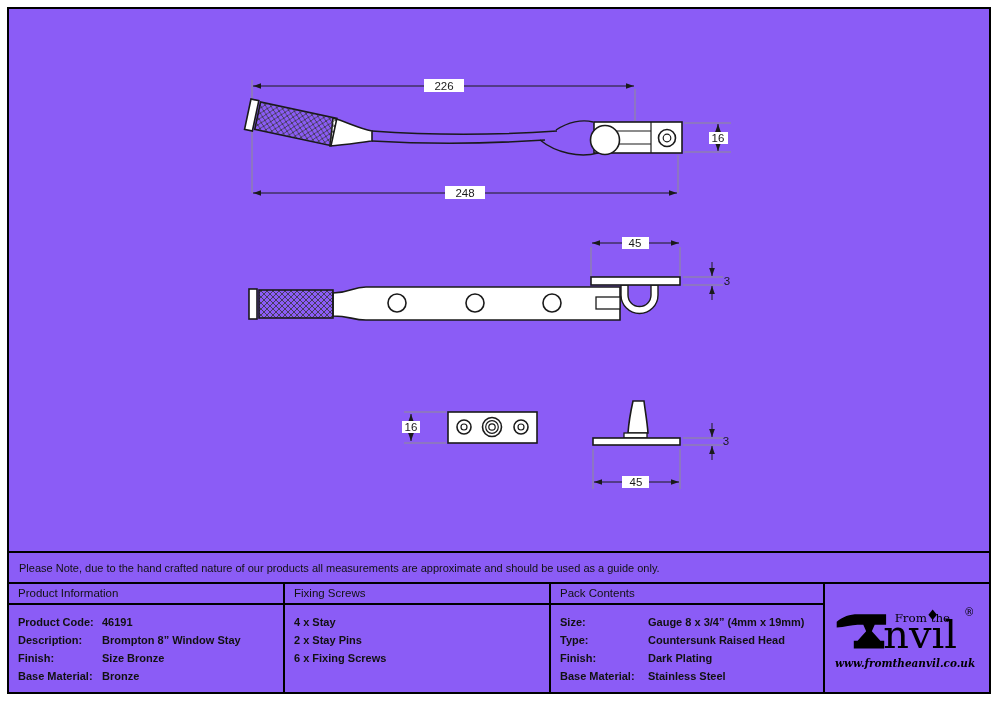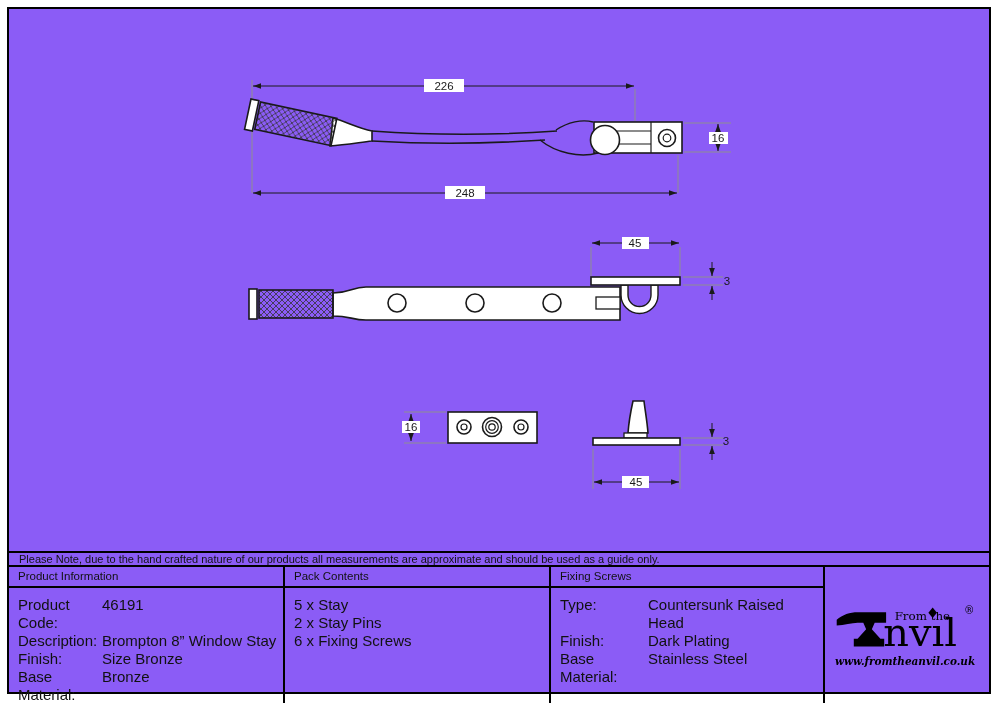--- a/index.html
+++ b/index.html
@@ -5,21 +5,21 @@
   html,body{margin:0;padding:0;background:#fff;}
   body{width:1000px;height:703px;position:relative;font-family:"Liberation Sans",sans-serif;color:#111;}
   .sheet{position:absolute;left:7px;top:7px;width:984px;height:687px;border:2px solid #000;box-sizing:border-box;display:flex;flex-direction:column;background:#8b5cf6;}
   .drawing-area{height:542px;position:relative;}
   .drawing-area svg{display:block;width:980px;height:542px;}
   .note-row{box-sizing:border-box;height:33px;border-top:2px solid #000;border-bottom:2px solid #000;display:flex;align-items:center;padding:0 10px;font-size:11px;}
   .spec-table{flex:1;display:grid;grid-template-columns:276px 266px 274px 1fr;grid-template-rows:21px 1fr;}
   .cell{box-sizing:border-box;padding:0 0 0 9px;}
   .vline{border-right:2px solid #000;}
   .th{font-size:11.5px;line-height:19px;border-bottom:2px solid #000;}
-  .td{padding-top:8px;font-size:15px;}
+  .td{padding-top:8px;font-size:11px;font-weight:bold;}
   .kv{display:grid;grid-template-columns:84px auto;line-height:18px;}
   .kv.wide{grid-template-columns:88px auto;}
   .list div{line-height:18px;}
   .logo-cell{grid-row:1/3;grid-column:4;display:flex;align-items:center;justify-content:center;}
   .dimtxt{font-family:"Liberation Sans",sans-serif;font-size:11.5px;fill:#1a1a1a;}
 </style>
 </head>
 <body>
 
 <div class="sheet">
@@ -142,22 +142,22 @@
       </g>
     </svg>
   </div>
 
   <div class="note-row">
     <span>Please Note, due to the hand crafted nature of our products all measurements are approximate and should be used as a guide only.</span>
   </div>
 
   <div class="spec-table">
     <div class="cell th vline">Product Information</div>
+    <div class="cell th vline">Fixing Screws</div>
     <div class="cell th vline">Pack Contents</div>
-    <div class="cell th vline">Fixing Screws</div>
 
     <div class="cell td vline">
       <div class="kv">
         <span>Product Code:</span>
         <span>46191</span>
       </div>
       <div class="kv">
         <span>Description:</span>
         <span>Brompton 8” Window Stay</span>
       </div>
@@ -165,26 +165,30 @@
         <span>Finish:</span>
         <span>Size Bronze</span>
       </div>
       <div class="kv">
         <span>Base Material:</span>
         <span>Bronze</span>
       </div>
     </div>
 
     <div class="cell td vline list">
-      <div>5 x Stay</div>
+      <div>4 x Stay</div>
       <div>2 x Stay Pins</div>
       <div>6 x Fixing Screws</div>
     </div>
 
     <div class="cell td vline">
+      <div class="kv wide">
+        <span>Size:</span>
+        <span>Gauge 8 x 3/4” (4mm x 19mm)</span>
+      </div>
       <div class="kv wide">
         <span>Type:</span>
         <span>Countersunk Raised Head</span>
       </div>
       <div class="kv wide">
         <span>Finish:</span>
         <span>Dark Plating</span>
       </div>
       <div class="kv wide">
         <span>Base Material:</span>

